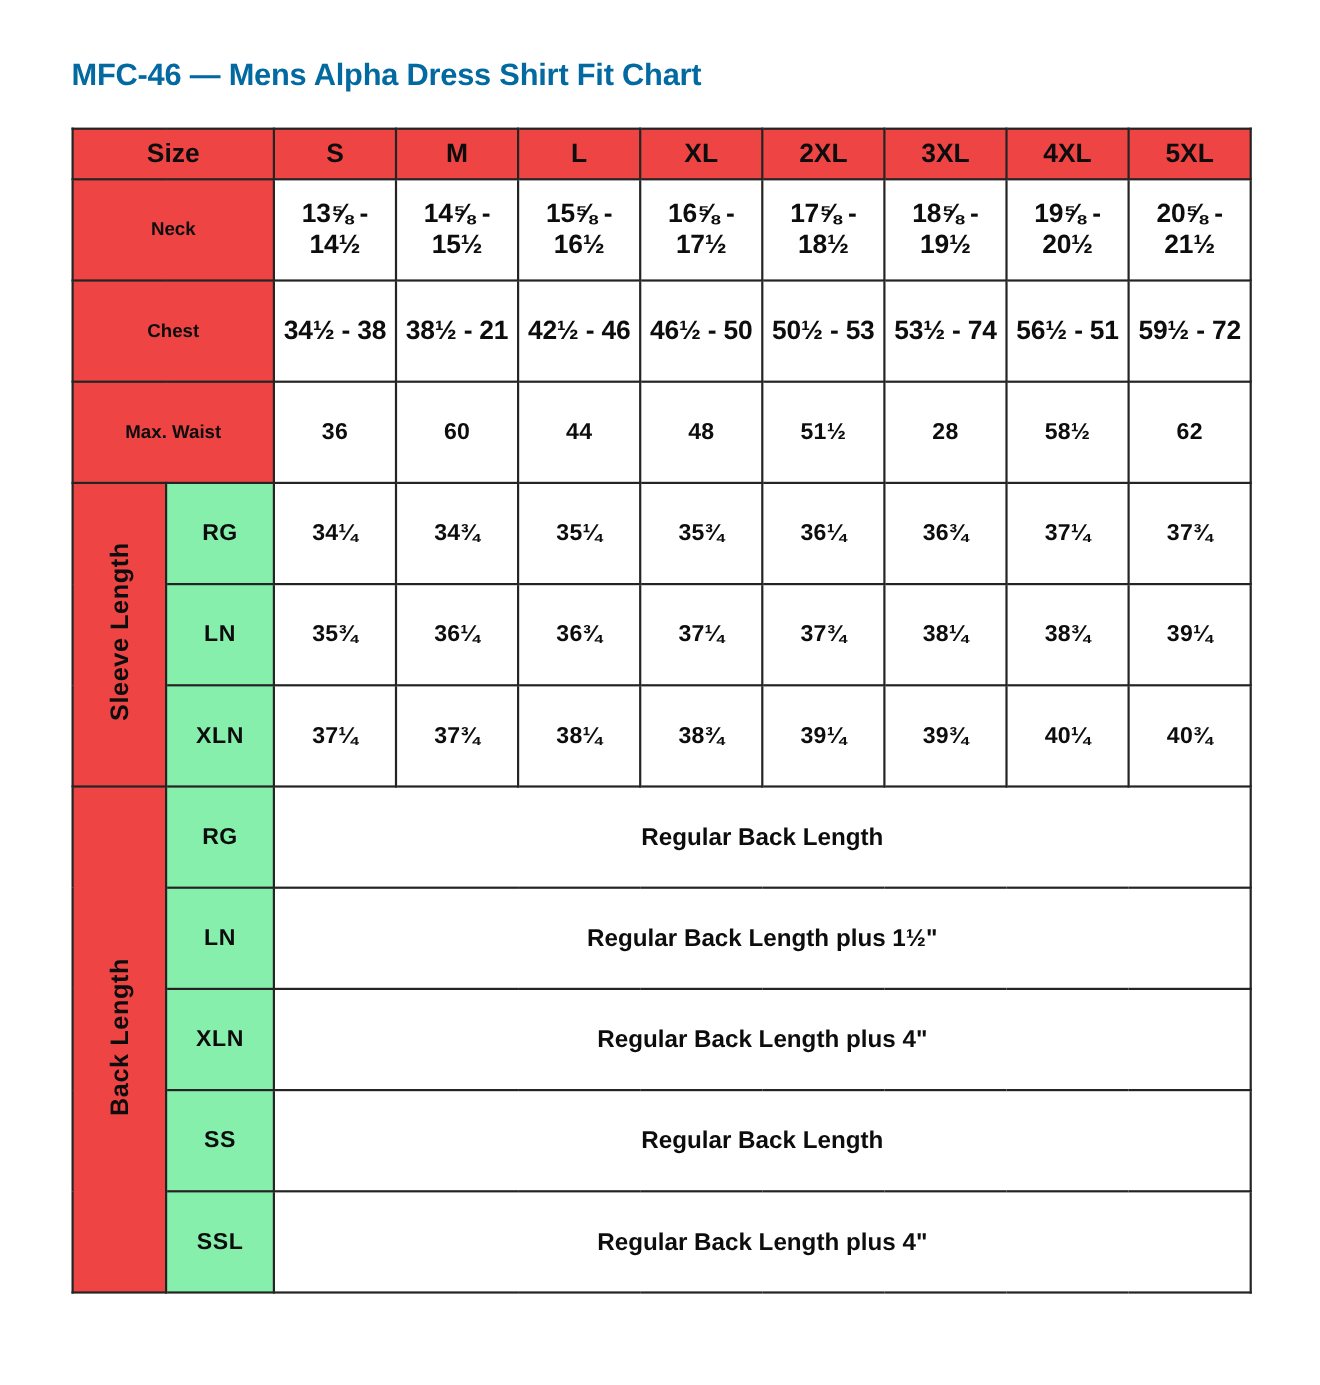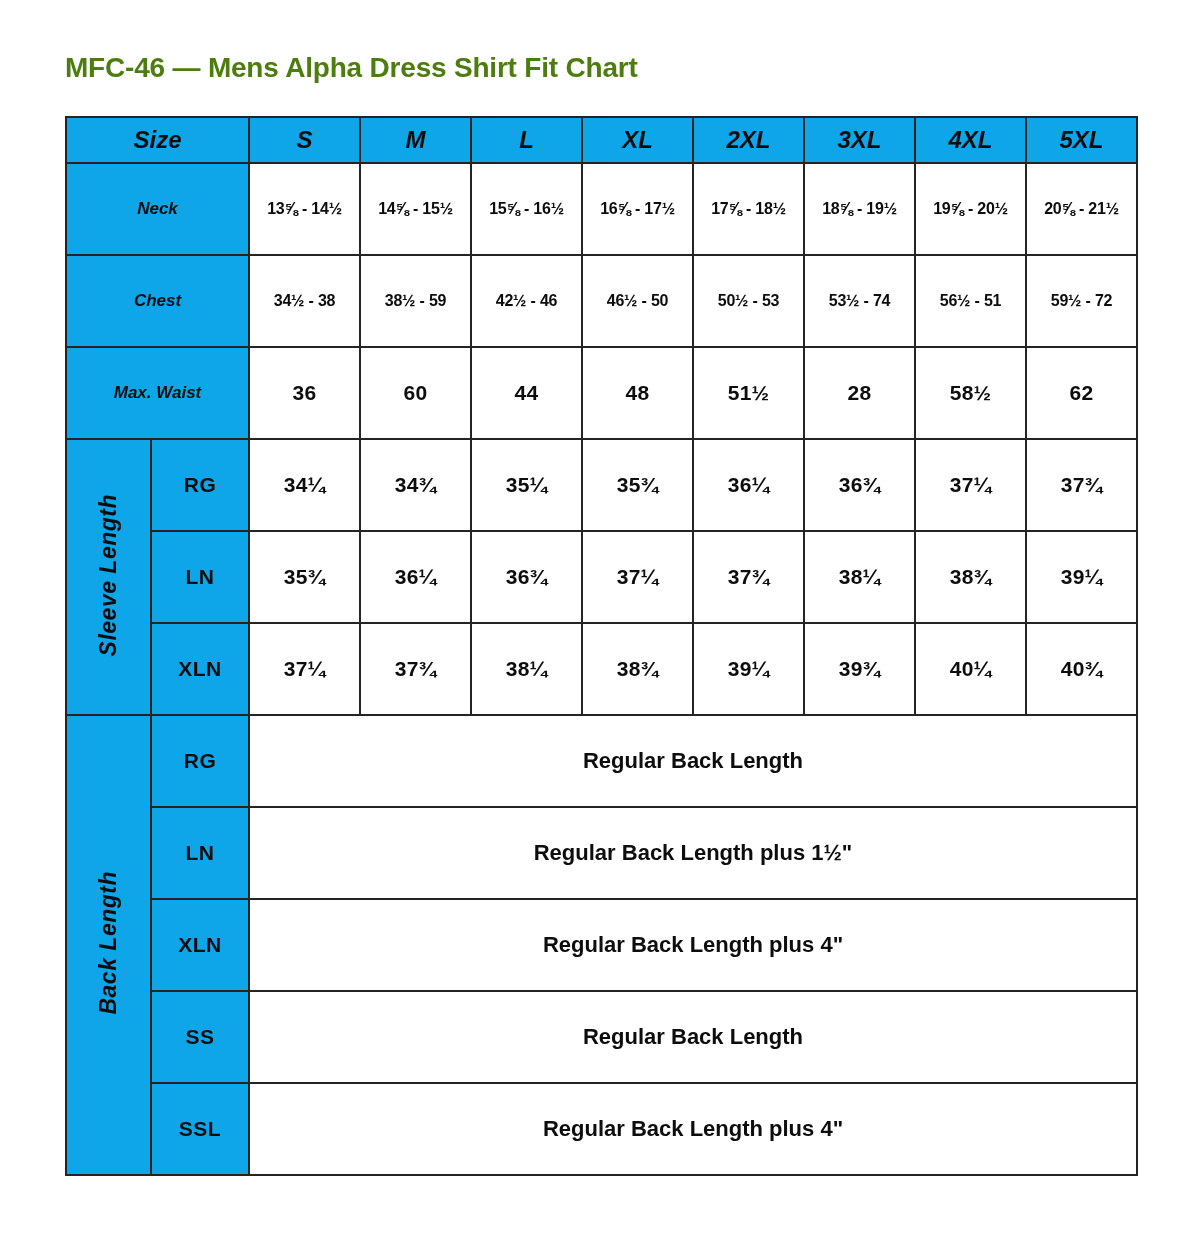--- a/index.html
+++ b/index.html
@@ -13,42 +13,42 @@
   .page {
     width: 1200px;
     min-height: 1259px;
     padding: 52px 64px 60px 65px;
   }
   .title {
     font-size: 28px;
     font-weight: 700;
     margin: 0 0 32px 0;
     letter-spacing: -0.2px;
-    color: #4d7c0f;
+    color: #0369a1;
   }
   table.fit-table {
     border-collapse: collapse;
     table-layout: fixed;
     width: 1071px;
   }
   .fit-table th, .fit-table td {
     border: 2px solid #242424;
     text-align: center;
     vertical-align: middle;
     padding: 0 2px;
     font-weight: 700;
     color: #0d0d0d;
   }
-  .gray { background: #0ea5e9; font-style: italic; }
+  .gray { background: #ef4444; }
   tr.header-row th { height: 46px; font-size: 24px; }
   tr.body-row th, tr.body-row td { height: 92px; }
   th.row-label { font-size: 17px; }
-  th.sub-label { font-size: 21px; background: #0ea5e9; letter-spacing: 0.5px; }
+  th.sub-label { font-size: 21px; background: #86efac; letter-spacing: 0.5px; }
   td.val { font-size: 21px; letter-spacing: 0.2px; text-align: center; }
-  td.range { font-size: 16px; letter-spacing: -0.2px; }
+  td.range { font-size: 24px; letter-spacing: -0.2px; }
   td.back-val { font-size: 22px; }
   .vlabel {
     display: inline-block;
     writing-mode: vertical-rl;
     transform: rotate(180deg);
     font-size: 23px;
     font-weight: 700;
     letter-spacing: 0.5px;
     line-height: 1;
   }
@@ -88,21 +88,21 @@
       <td class="range">16⅝ - 17½</td>
       <td class="range">17⅝ - 18½</td>
       <td class="range">18⅝ - 19½</td>
       <td class="range">19⅝ - 20½</td>
       <td class="range">20⅝ - 21½</td>
     </tr>
 
     <tr class="body-row">
       <th colspan="2" class="gray row-label">Chest</th>
       <td class="range">34½ - 38</td>
-      <td class="range">38½ - 59</td>
+      <td class="range">38½ - 21</td>
       <td class="range">42½ - 46</td>
       <td class="range">46½ - 50</td>
       <td class="range">50½ - 53</td>
       <td class="range">53½ - 74</td>
       <td class="range">56½ - 51</td>
       <td class="range">59½ - 72</td>
     </tr>
 
     <tr class="body-row">
       <th colspan="2" class="gray row-label">Max. Waist</th>

